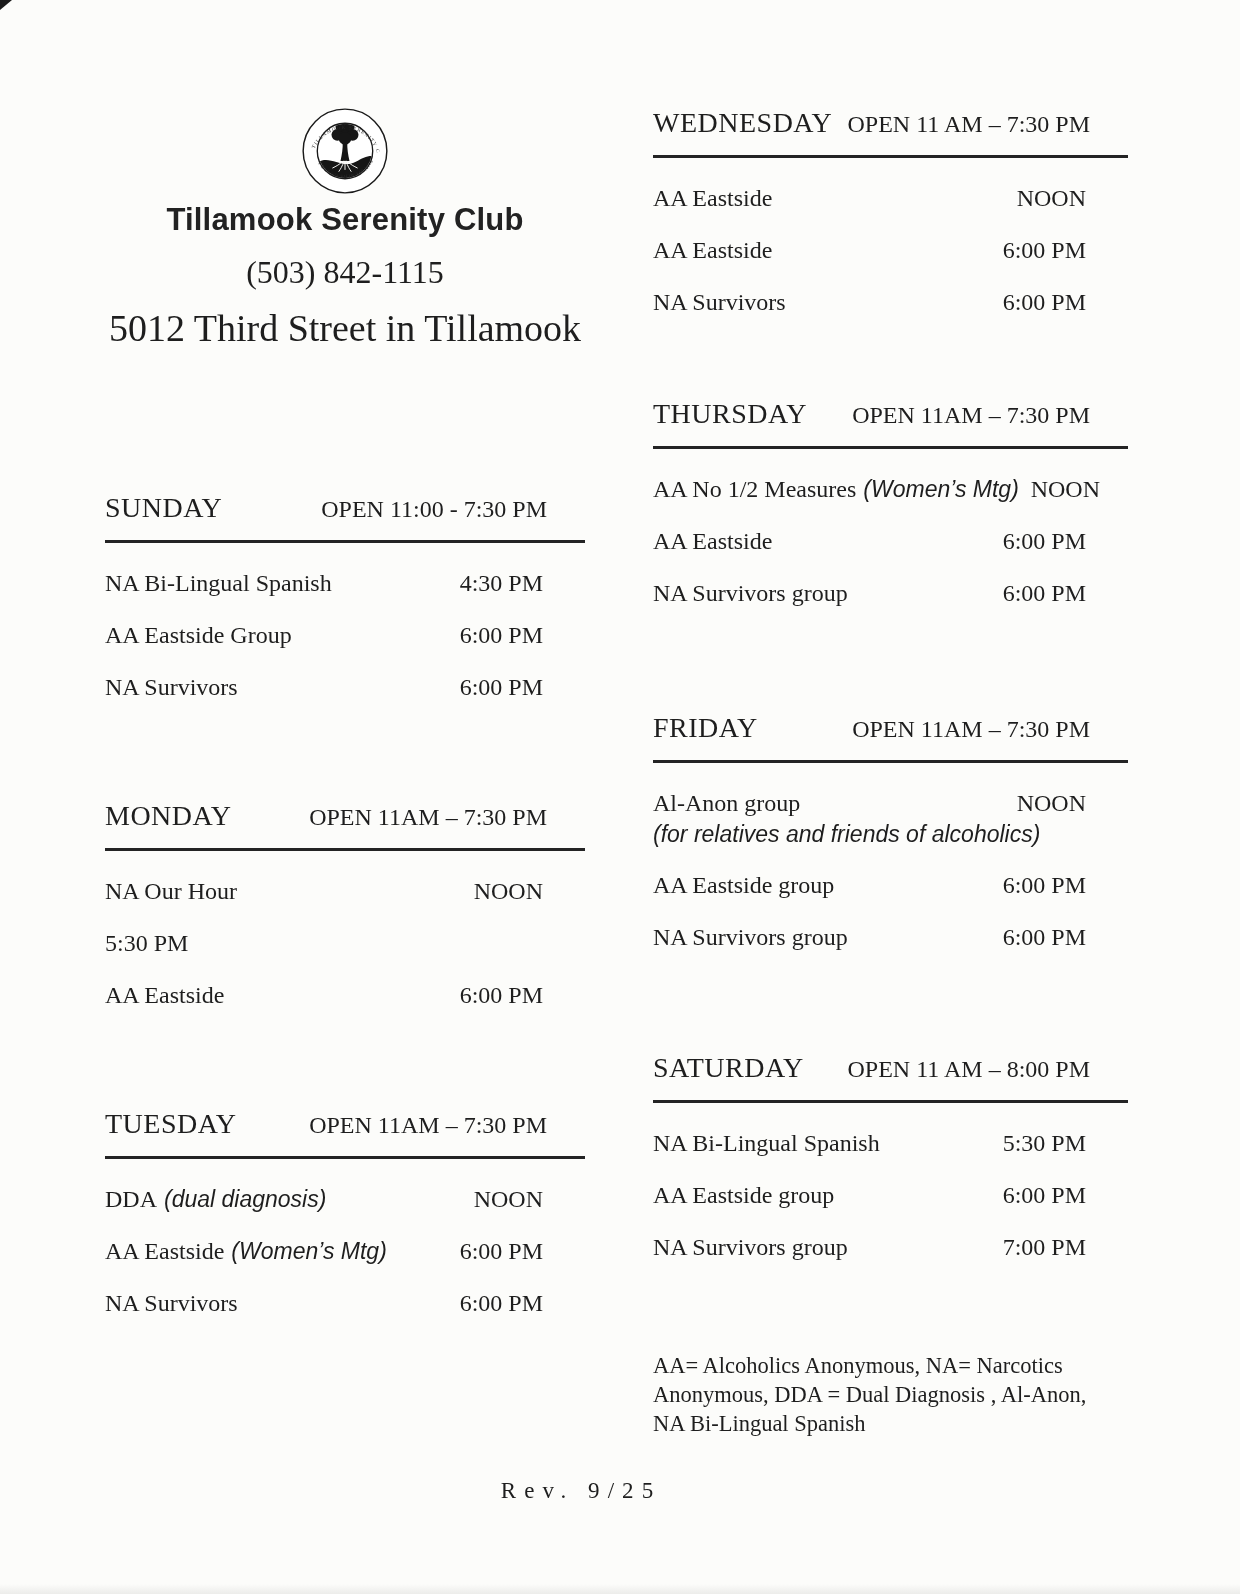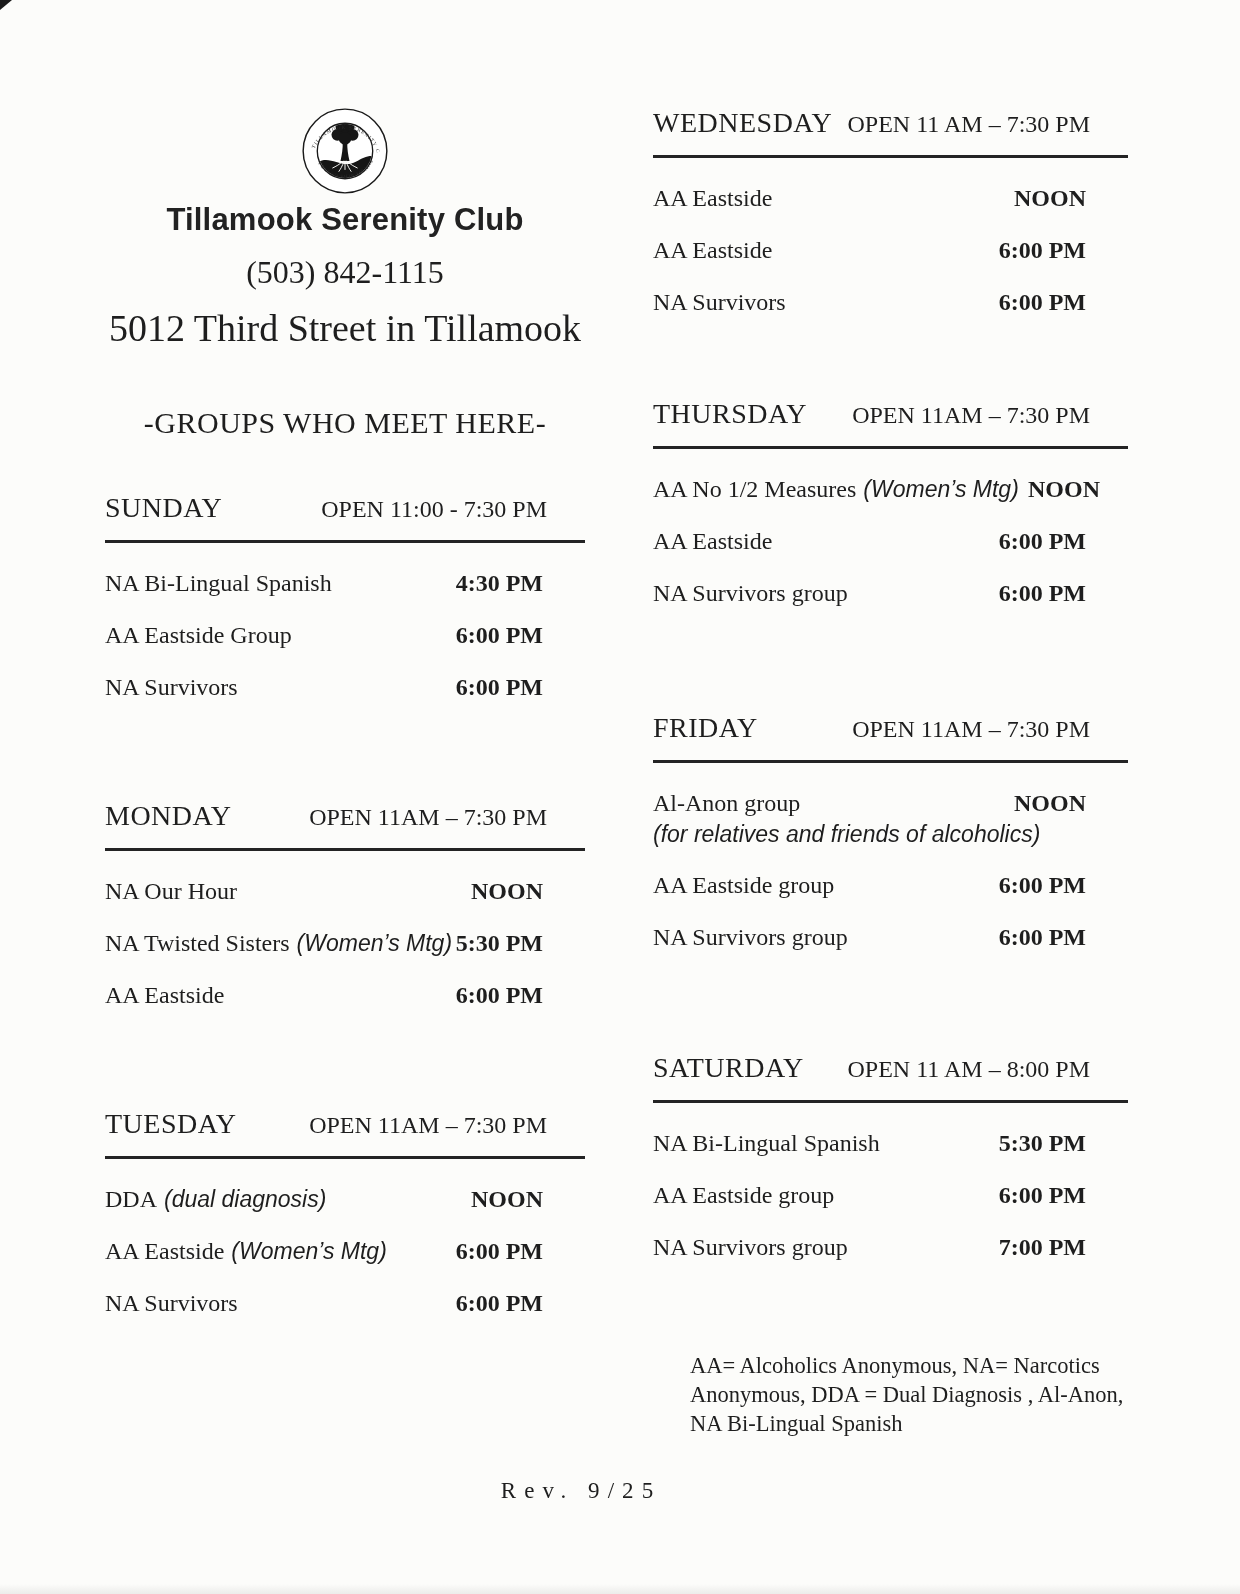--- a/index.html
+++ b/index.html
@@ -80,38 +80,38 @@
   .meeting {
     display: flex;
     justify-content: space-between;
     align-items: baseline;
     margin-top: 23px;
     font-size: 24px;
     line-height: 1.2;
   }
   .meeting.first { margin-top: 26px; }
   .m-name { white-space: nowrap; }
-  .m-time { padding-right: 42px; white-space: nowrap; font-weight: bold; }
+  .m-time { padding-right: 42px; white-space: nowrap; }
   .note {
     font-family: "Liberation Sans", sans-serif;
     font-style: italic;
     font-size: 23px;
     margin-left: 7px;
   }
   .note-block {
     font-family: "Liberation Sans", sans-serif;
     font-style: italic;
     font-size: 23px;
     line-height: 1.2;
     margin-top: 3px;
   }
 
   
   .legend {
-    position: absolute; left: 690px; top: 1352px; width: 470px;
+    position: absolute; left: 653px; top: 1352px; width: 470px;
     font-size: 22.5px;
     line-height: 1.28;
   }
   .rev-line {
     position: absolute; left: 0; top: 1478px; width: 1162px;
     text-align: center;
     font-size: 23px;
     letter-spacing: 0.35em;
   }
 </style>
@@ -154,21 +154,20 @@
       <text font-size="5.6" letter-spacing="1.2" fill="#2a2a2a" font-family="Liberation Serif, serif">
         <textPath href="#arcTop" startOffset="7%">TILLAMOOK SERENITY CLUB</textPath>
       </text>
       <text font-size="5.6" letter-spacing="1.2" fill="#2a2a2a" font-family="Liberation Serif, serif">
         <textPath href="#arcBot" startOffset="9%">FELLOWSHIP MEANS LIFE</textPath>
       </text>
     </svg>
     <div class="club-name">Tillamook Serenity Club</div>
     <div class="phone">(503) 842-1115</div>
     <div class="address">5012 Third Street in Tillamook</div>
-    <div class="groups-heading">-GROUPS WHO MEET HERE-</div>
   </header>
 
   <section class="day col-left" style="top:492px">
     <div class="day-header">
       <span class="day-name">SUNDAY</span>
       <span class="day-hours">OPEN 11:00 - 7:30 PM</span>
     </div>
     <div class="meeting first">
       <span class="m-name">NA Bi-Lingual Spanish</span>
       <span class="m-time">4:30 PM</span>
@@ -186,21 +185,20 @@
   <section class="day col-left" style="top:800px">
     <div class="day-header">
       <span class="day-name">MONDAY</span>
       <span class="day-hours">OPEN 11AM – 7:30 PM</span>
     </div>
     <div class="meeting first">
       <span class="m-name">NA Our Hour</span>
       <span class="m-time">NOON</span>
     </div>
     <div class="meeting">
-      <span class="m-name"><span>NA Twisted Sisters</span><span class="note">(Women’s Mtg)</span></span>
       <span class="m-time">5:30 PM</span>
     </div>
     <div class="meeting">
       <span class="m-name">AA Eastside</span>
       <span class="m-time">6:00 PM</span>
     </div>
   </section>
 
   <section class="day col-left" style="top:1108px">
     <div class="day-header">

